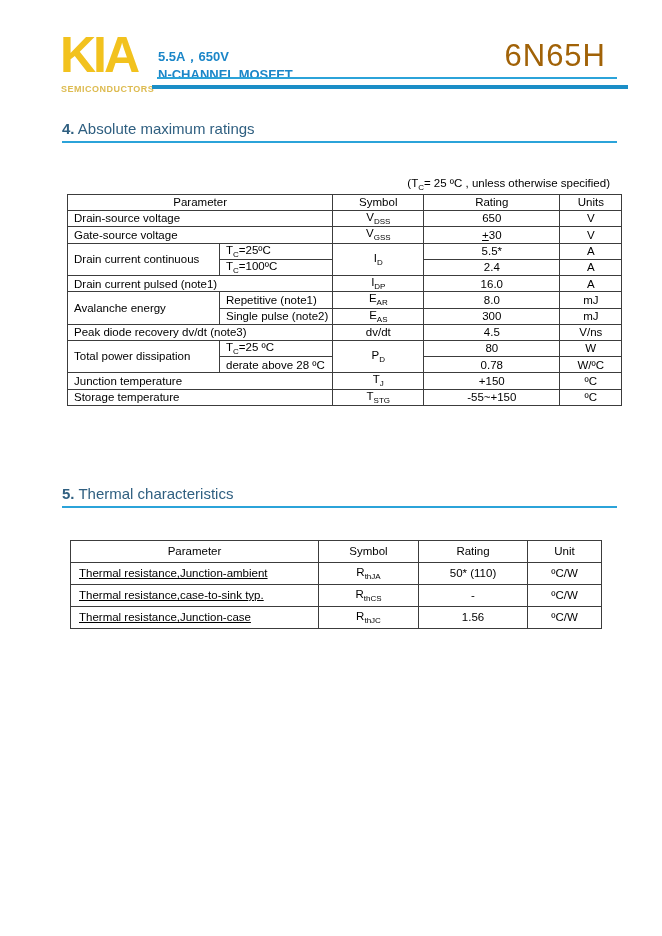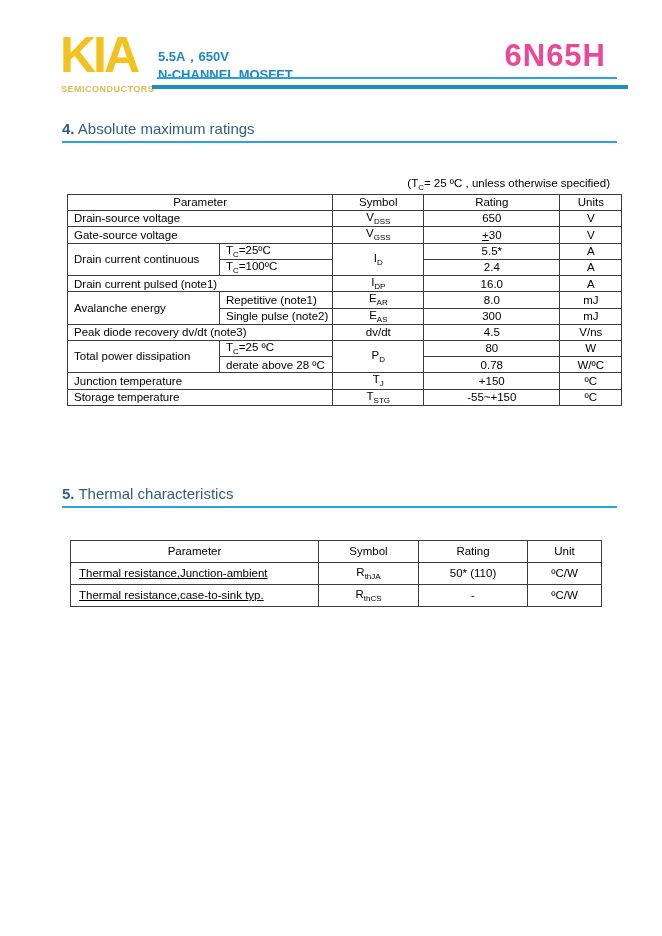--- a/index.html
+++ b/index.html
@@ -14,22 +14,22 @@
   }
   .logo-sub{
     position:absolute;left:61px;top:84px;font-size:9px;font-weight:700;
     color:#ddbb50;letter-spacing:.5px;
   }
   .subtitle{
     position:absolute;left:158px;top:48px;font-size:13px;font-weight:700;
     color:#1b86c8;line-height:18px;
   }
   .part-no{
-    position:absolute;right:56px;top:40px;font-size:31px;font-weight:700;
-    color:#ec4899;letter-spacing:1px;line-height:1;
+    position:absolute;right:56px;top:40px;font-size:31px;font-weight:400;
+    color:#a16207;letter-spacing:1px;line-height:1;
   }
   .rule-thin{position:absolute;left:157px;top:77px;width:460px;height:2px;background:#2ba3d9;}
   .rule-thick{position:absolute;left:152px;top:85px;width:476px;height:4px;background:#1b8ec7;}
   
   .sec{position:absolute;left:62px;font-size:15px;color:#2f5f80;line-height:1.2;}
   .sec .num{font-weight:700;}
   .sec4{top:120px;}
   .sec5{top:485px;}
   .sec-rule{position:absolute;left:62px;width:555px;height:2px;background:#2ba3d9;}
   .rule4{top:141px;}
@@ -195,20 +195,26 @@
       <td><span>R</span><sub>thJA</sub></td>
       <td>50* (110)</td>
       <td>ºC/W</td>
     </tr>
     <tr>
       <td class="l">Thermal resistance,case-to-sink typ.</td>
       <td><span>R</span><sub>thCS</sub></td>
       <td>-</td>
       <td>ºC/W</td>
     </tr>
+    <tr>
+      <td class="l">Thermal resistance,Junction-case</td>
+      <td><span>R</span><sub>thJC</sub></td>
+      <td>1.56</td>
+      <td>ºC/W</td>
+    </tr>
   </tbody>
     </table>
 
   <div class="footer-rule"></div>
   <div class="page-num">2 of 5</div>
   <div class="rev">Rev 1.1 JAN 2014</div>
 
 </div>
 
 </body></html>

